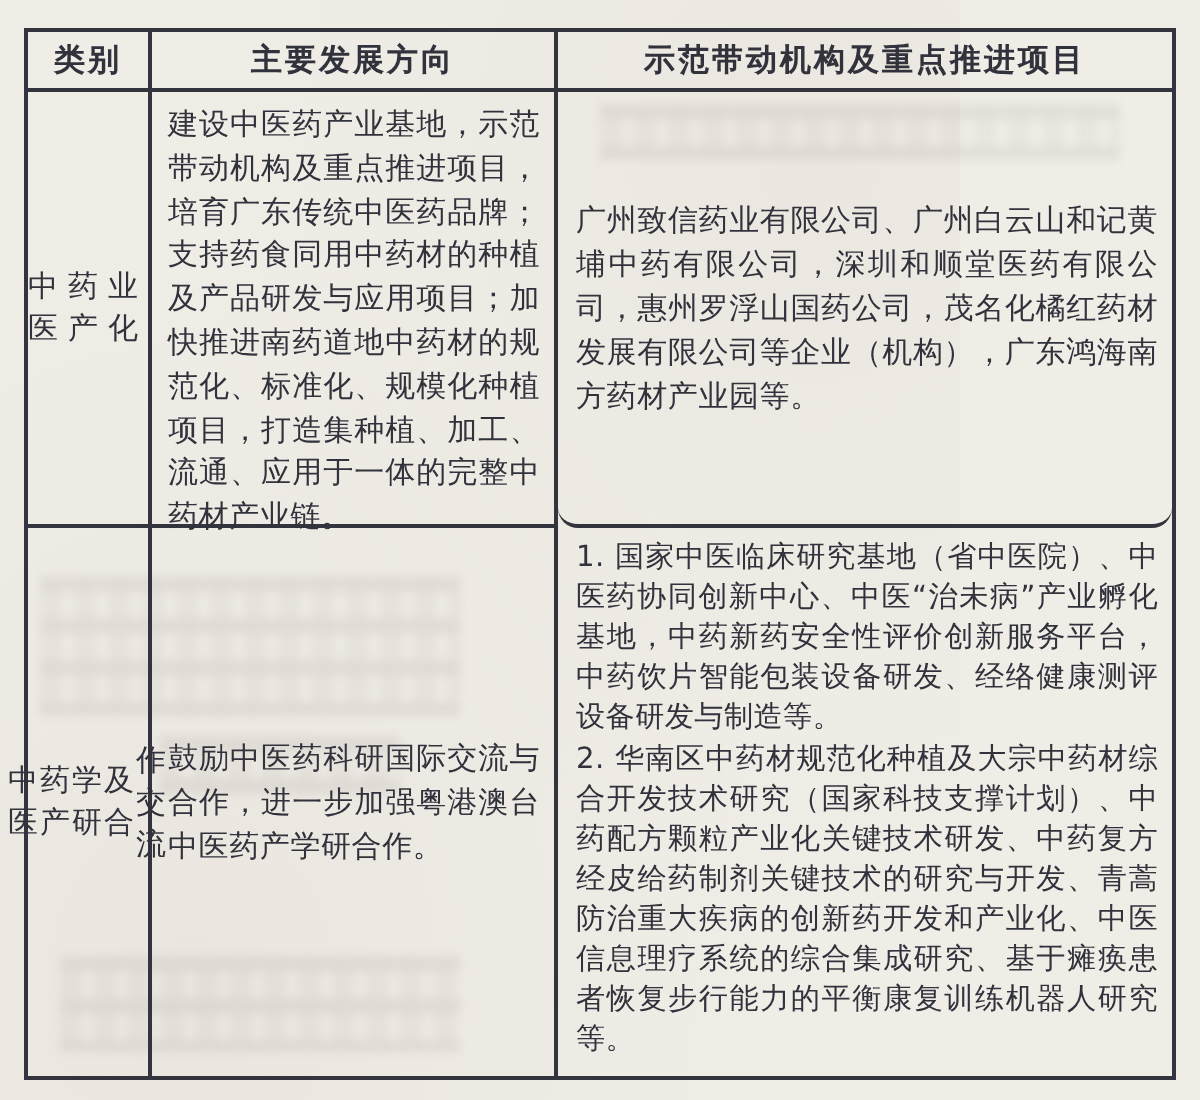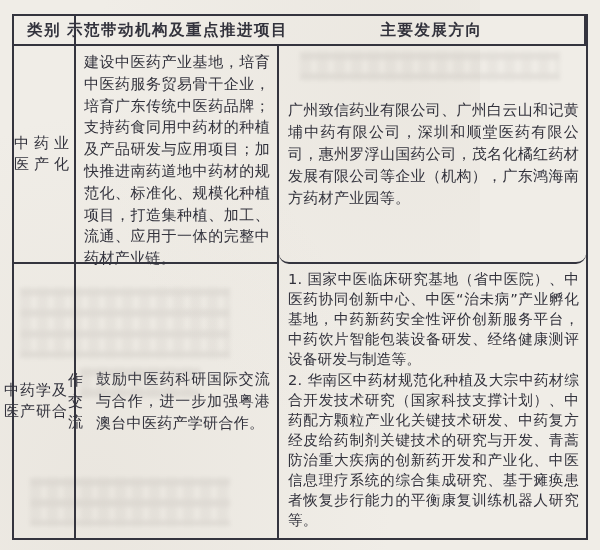--- a/index.html
+++ b/index.html
@@ -42,54 +42,54 @@
   }
   .catcell{
     display:flex;flex-direction:row;align-items:center;justify-content:center;
     font-size:15px;line-height:21px;letter-spacing:1px;
   }
   .bodytext{font-size:15px;letter-spacing:.3px;text-align:justify;}
   .dir1{padding:6px 7px 0 8px;}
   .dir1 p{margin:0;line-height:21.8px;}
   .proj1{display:flex;flex-direction:column;justify-content:center;padding:0 7px 0 9px;border-radius:10px;}
   .proj1 p{margin:0;line-height:22px;}
-  .dir2{display:flex;flex-direction:column;justify-content:center;padding:0 7px 0 20px;}
+  .dir2{display:flex;flex-direction:column;justify-content:center;padding:0 7px 0 8px;}
   .dir2 p{margin:0;line-height:22px;}
   .proj2{padding:5px 7px 0 9px;font-size:14.6px;}
   .proj2 p{margin:0 0 1px 0;line-height:20px;letter-spacing:.2px;text-align:justify;}
 </style>
 </head>
 <body>
 
 <div class="page">
 
   <div class="smudge" style="left:300px;top:52px;width:260px;height:28px;"></div>
   <div class="smudge" style="left:20px;top:288px;width:210px;height:70px;"></div>
   <div class="smudge" style="left:80px;top:368px;width:120px;height:30px;"></div>
   <div class="smudge" style="left:30px;top:478px;width:200px;height:48px;"></div>
 
   <div class="grid">
 
     <div class="cell hdr bR bB">
       <span>类别</span>
     </div>
+    <div class="cell hdr bR bB">
+      <span>主要发展方向</span>
+    </div>
     <div class="cell hdr bB">
       <span>示范带动机构及重点推进项目</span>
-    </div>
-    <div class="cell hdr bR bB">
-      <span>主要发展方向</span>
     </div>
 
     <div class="cell catcell bR bB">
       <span>中医</span>
       <span>药产</span>
       <span>业化</span>
     </div>
     <div class="cell bodytext dir1 bR bB">
-      <p>建设中医药产业基地，培育中医药服务贸易骨干企业，培育广东传统中医药品牌；支持药食同用中药材的种植及产品研发与应用项目；加快推进南药道地中药材的规范化、标准化、规模化种植项目，打造集种植、加工、流通、应用于一体的完整中药材产业链。</p>
+      <p>建设中医药产业基地，示范带动机构及重点推进项目，培育广东传统中医药品牌；支持药食同用中药材的种植及产品研发与应用项目；加快推进南药道地中药材的规范化、标准化、规模化种植项目，打造集种植、加工、流通、应用于一体的完整中药材产业链。</p>
     </div>
     <div class="cell bodytext proj1 bB">
       <p>广州致信药业有限公司、广州白云山和记黄埔中药有限公司，深圳和顺堂医药有限公司，惠州罗浮山国药公司，茂名化橘红药材发展有限公司等企业（机构），广东鸿海南方药材产业园等。</p>
     </div>
 
     <div class="cell catcell bR">
       <span>中医</span>
       <span>药产</span>
       <span>学研</span>
       <span>及合</span>

